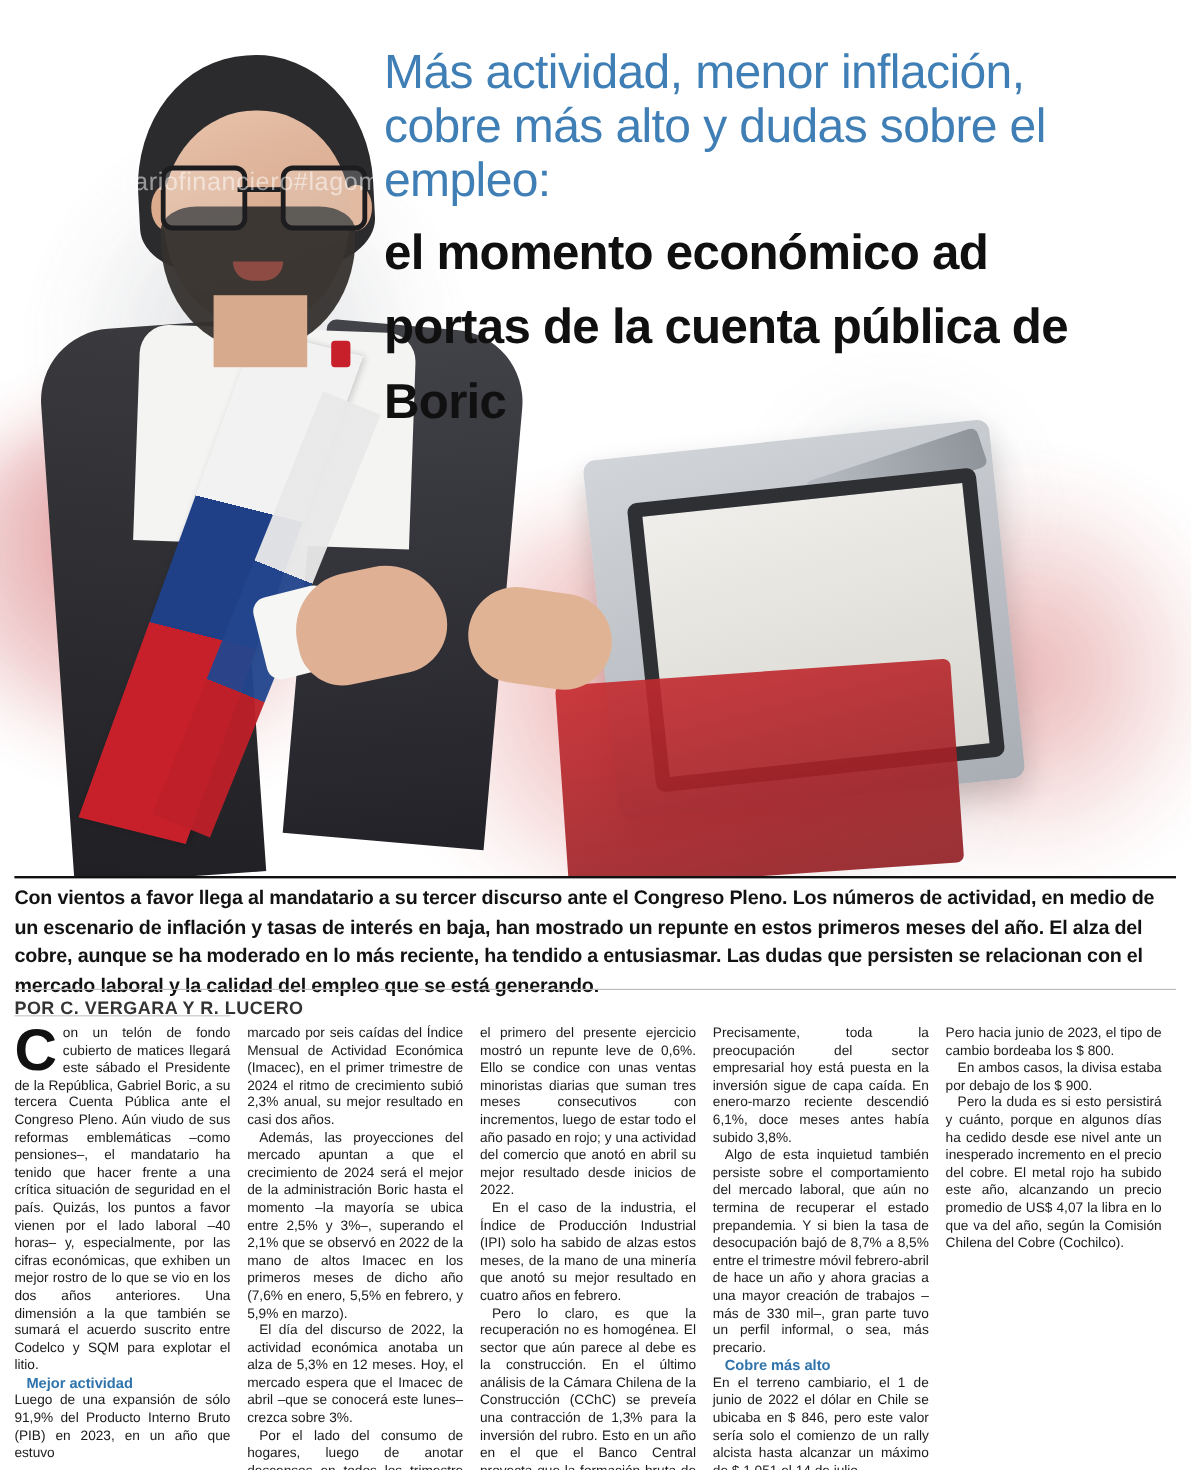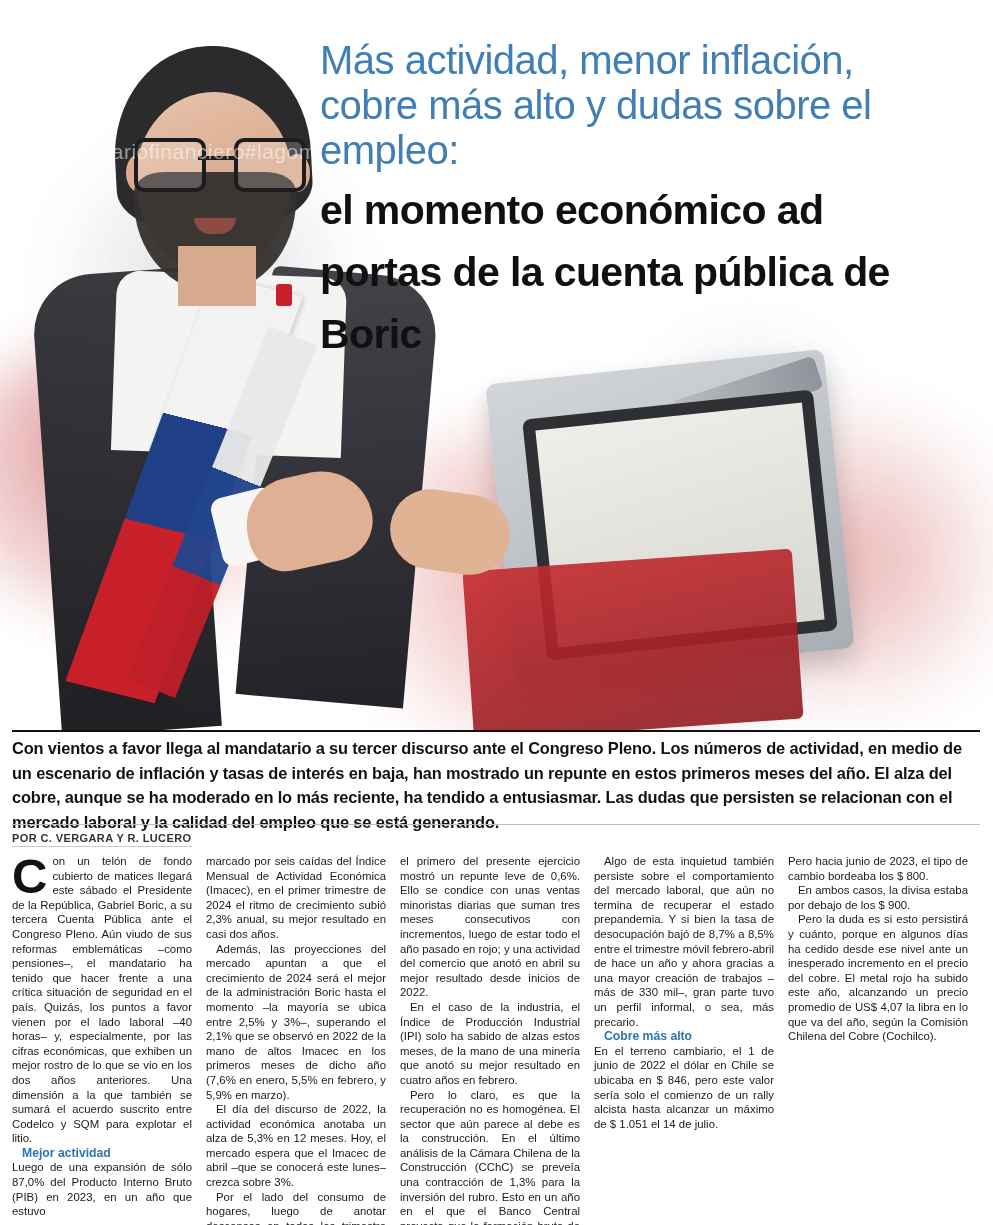--- a/index.html
+++ b/index.html
@@ -173,21 +173,21 @@
   .rule-top {
     position: absolute; left: 12px; top: 730px; width: 968px; height: 2px; background: #111;
   }
   .rule-mid {
     position: absolute; left: 12px; top: 824px; width: 968px; height: 1px; background: #bdbdbd;
   }
 
   
   .byline {
     position: absolute; left: 12px; top: 832px;
-    font-size: 11px; font-weight: 700; letter-spacing: .4px; color: #333;
+    font-size: 15px; font-weight: 700; letter-spacing: .4px; color: #333;
   }
   .byline-rule {
     position: absolute; left: 12px; top: 846px; width: 180px; height: 1px; background: #c9c9c9;
   }
   .cols {
     position: absolute; left: 12px; top: 854px; width: 968px; height: 362px;
     display: flex; gap: 14px;
   }
   .col { width: 180px; font-size: 11.4px; line-height: 14.6px; color: #1a1a1a; text-align: justify; }
   .col p { margin: 0 0 0 0; text-indent: 10px; }
@@ -257,37 +257,38 @@
   <div class="rule-mid"></div>
 
   <div class="byline">POR C. VERGARA Y R. LUCERO</div>
   <div class="byline-rule"></div>
 
   <div class="cols">
 
     <div class="col">
       <p class="first"><span class="dropcap">C</span><span>on un telón de fondo cubierto de matices llegará este sábado el Presidente de la República, Gabriel Boric, a su tercera Cuenta Pública ante el Congreso Pleno. Aún viudo de sus reformas emblemáticas –como pensiones–, el mandatario ha tenido que hacer frente a una crítica situación de seguridad en el país. Quizás, los puntos a favor vienen por el lado laboral –40 horas– y, especialmente, por las cifras económicas, que exhiben un mejor rostro de lo que se vio en los dos años anteriores. Una dimensión a la que también se sumará el acuerdo suscrito entre Codelco y SQM para explotar el litio.</span></p>
       <p class="subhead">Mejor actividad</p>
-      <p class="first">Luego de una expansión de sólo 87,0% del Producto Interno Bruto (PIB) en 2023, en un año que estuvo</p>
+      <p class="first">Luego de una expansión de sólo 91,9% del Producto Interno Bruto (PIB) en 2023, en un año que estuvo</p>
     </div>
 
     <div class="col">
       <p class="first">marcado por seis caídas del Índice Mensual de Actividad Económica (Imacec), en el primer trimestre de 2024 el ritmo de crecimiento subió 2,3% anual, su mejor resultado en casi dos años.</p>
       <p>Además, las proyecciones del mercado apuntan a que el crecimiento de 2024 será el mejor de la administración Boric hasta el momento –la mayoría se ubica entre 2,5% y 3%–, superando el 2,1% que se observó en 2022 de la mano de altos Imacec en los primeros meses de dicho año (7,6% en enero, 5,5% en febrero, y 5,9% en marzo).</p>
       <p>El día del discurso de 2022, la actividad económica anotaba un alza de 5,3% en 12 meses. Hoy, el mercado espera que el Imacec de abril –que se conocerá este lunes– crezca sobre 3%.</p>
       <p>Por el lado del consumo de hogares, luego de anotar descensos en todos los trimestre de 2023,</p>
     </div>
 
     <div class="col">
       <p class="first">el primero del presente ejercicio mostró un repunte leve de 0,6%. Ello se condice con unas ventas minoristas diarias que suman tres meses consecutivos con incrementos, luego de estar todo el año pasado en rojo; y una actividad del comercio que anotó en abril su mejor resultado desde inicios de 2022.</p>
       <p>En el caso de la industria, el Índice de Producción Industrial (IPI) solo ha sabido de alzas estos meses, de la mano de una minería que anotó su mejor resultado en cuatro años en febrero.</p>
       <p>Pero lo claro, es que la recuperación no es homogénea. El sector que aún parece al debe es la construcción. En el último análisis de la Cámara Chilena de la Construcción (CChC) se preveía una contracción de 1,3% para la inversión del rubro. Esto en un año en el que el Banco Central proyecta que la formación bruta de capital fijo caiga un 2%.</p>
     </div>
 
     <div class="col">
+      <p class="first">Precisamente, toda la preocupación del sector empresarial hoy está puesta en la inversión sigue de capa caída. En enero-marzo reciente descendió 6,1%, doce meses antes había subido 3,8%.</p>
       <p>Algo de esta inquietud también persiste sobre el comportamiento del mercado laboral, que aún no termina de recuperar el estado prepandemia. Y si bien la tasa de desocupación bajó de 8,7% a 8,5% entre el trimestre móvil febrero-abril de hace un año y ahora gracias a una mayor creación de trabajos –más de 330 mil–, gran parte tuvo un perfil informal, o sea, más precario.</p>
       <p class="subhead">Cobre más alto</p>
       <p class="first">En el terreno cambiario, el 1 de junio de 2022 el dólar en Chile se ubicaba en $ 846, pero este valor sería solo el comienzo de un rally alcista hasta alcanzar un máximo de $ 1.051 el 14 de julio.</p>
     </div>
 
     <div class="col">
       <p class="first">Pero hacia junio de 2023, el tipo de cambio bordeaba los $ 800.</p>
       <p>En ambos casos, la divisa estaba por debajo de los $ 900.</p>
       <p>Pero la duda es si esto persistirá y cuánto, porque en algunos días ha cedido desde ese nivel ante un inesperado incremento en el precio del cobre. El metal rojo ha subido este año, alcanzando un precio promedio de US$ 4,07 la libra en lo que va del año, según la Comisión Chilena del Cobre (Cochilco).</p>
     </div>

